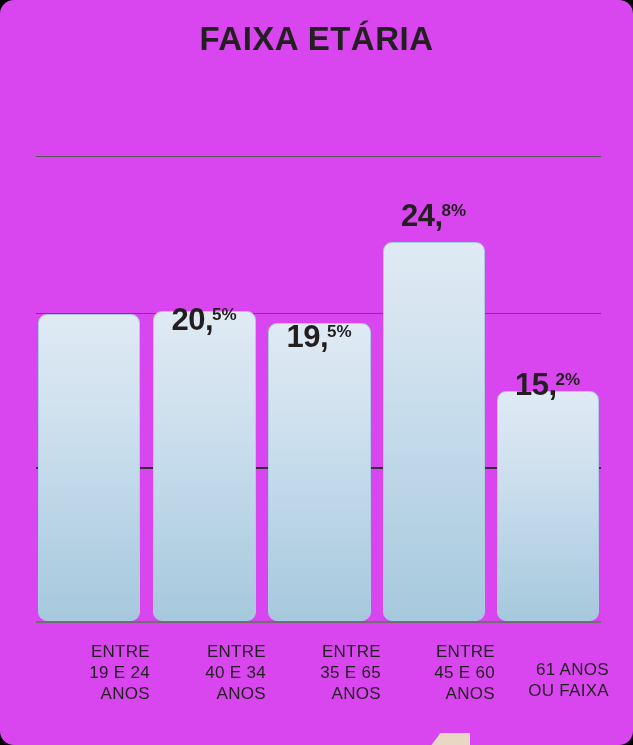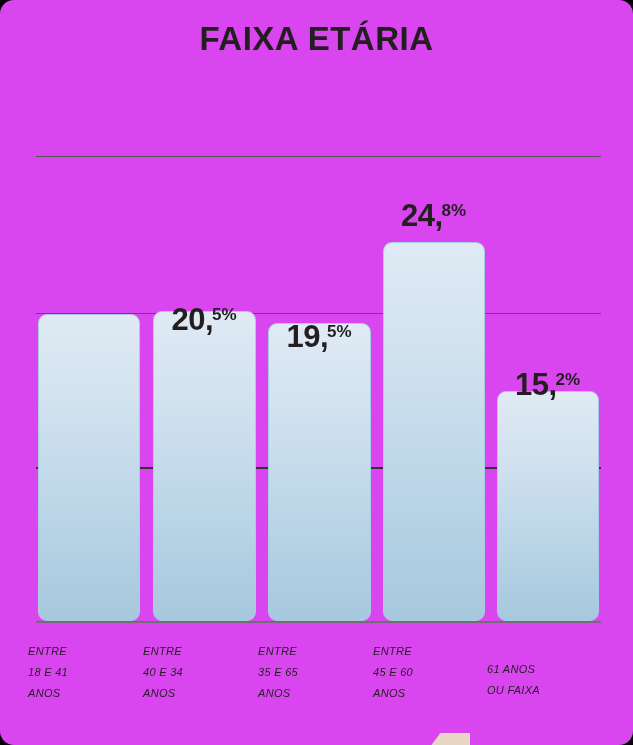--- a/index.html
+++ b/index.html
@@ -97,28 +97,27 @@
     font-weight: bold;
     vertical-align: super;
     position: relative;
     top: -4px;
     left: -1px;
   }
 
   
   .cat-label {
     position: absolute;
-    text-align: left;
+    text-align: right;
     color: #231f20;
     font-family: "Liberation Sans", sans-serif;
-    font-size: 11px;
+    font-size: 17px;
     line-height: 21px;
     letter-spacing: 0.3px;
     white-space: nowrap;
-    font-style: italic;
   }
 
   
   #bottom-shape {
     position: absolute;
     left: 430px;
     top: 733px;
     width: 40px;
     height: 14px;
     background: #e8d8c3;
@@ -154,21 +153,21 @@
     </div>
     <div class="value-label" style="left:383px; top:200px; width:102px;">
       <span class="int">24,</span><span class="sup">8%</span>
     </div>
     <div class="value-label" style="left:497px; top:349px; width:102px;margin-top:20px;">
       <span class="int">15,</span><span class="sup">2%</span>
     </div>
 
     <div class="cat-label" style="left:28px; top:641px; width:122px;">
       <div>ENTRE</div>
-      <div>18 E 41</div>
+      <div>19 E 24</div>
       <div>ANOS</div>
     </div>
     <div class="cat-label" style="left:143px; top:641px; width:123px;">
       <div>ENTRE</div>
       <div>40 E 34</div>
       <div>ANOS</div>
     </div>
     <div class="cat-label" style="left:258px; top:641px; width:123px;">
       <div>ENTRE</div>
       <div>35 E 65</div>

